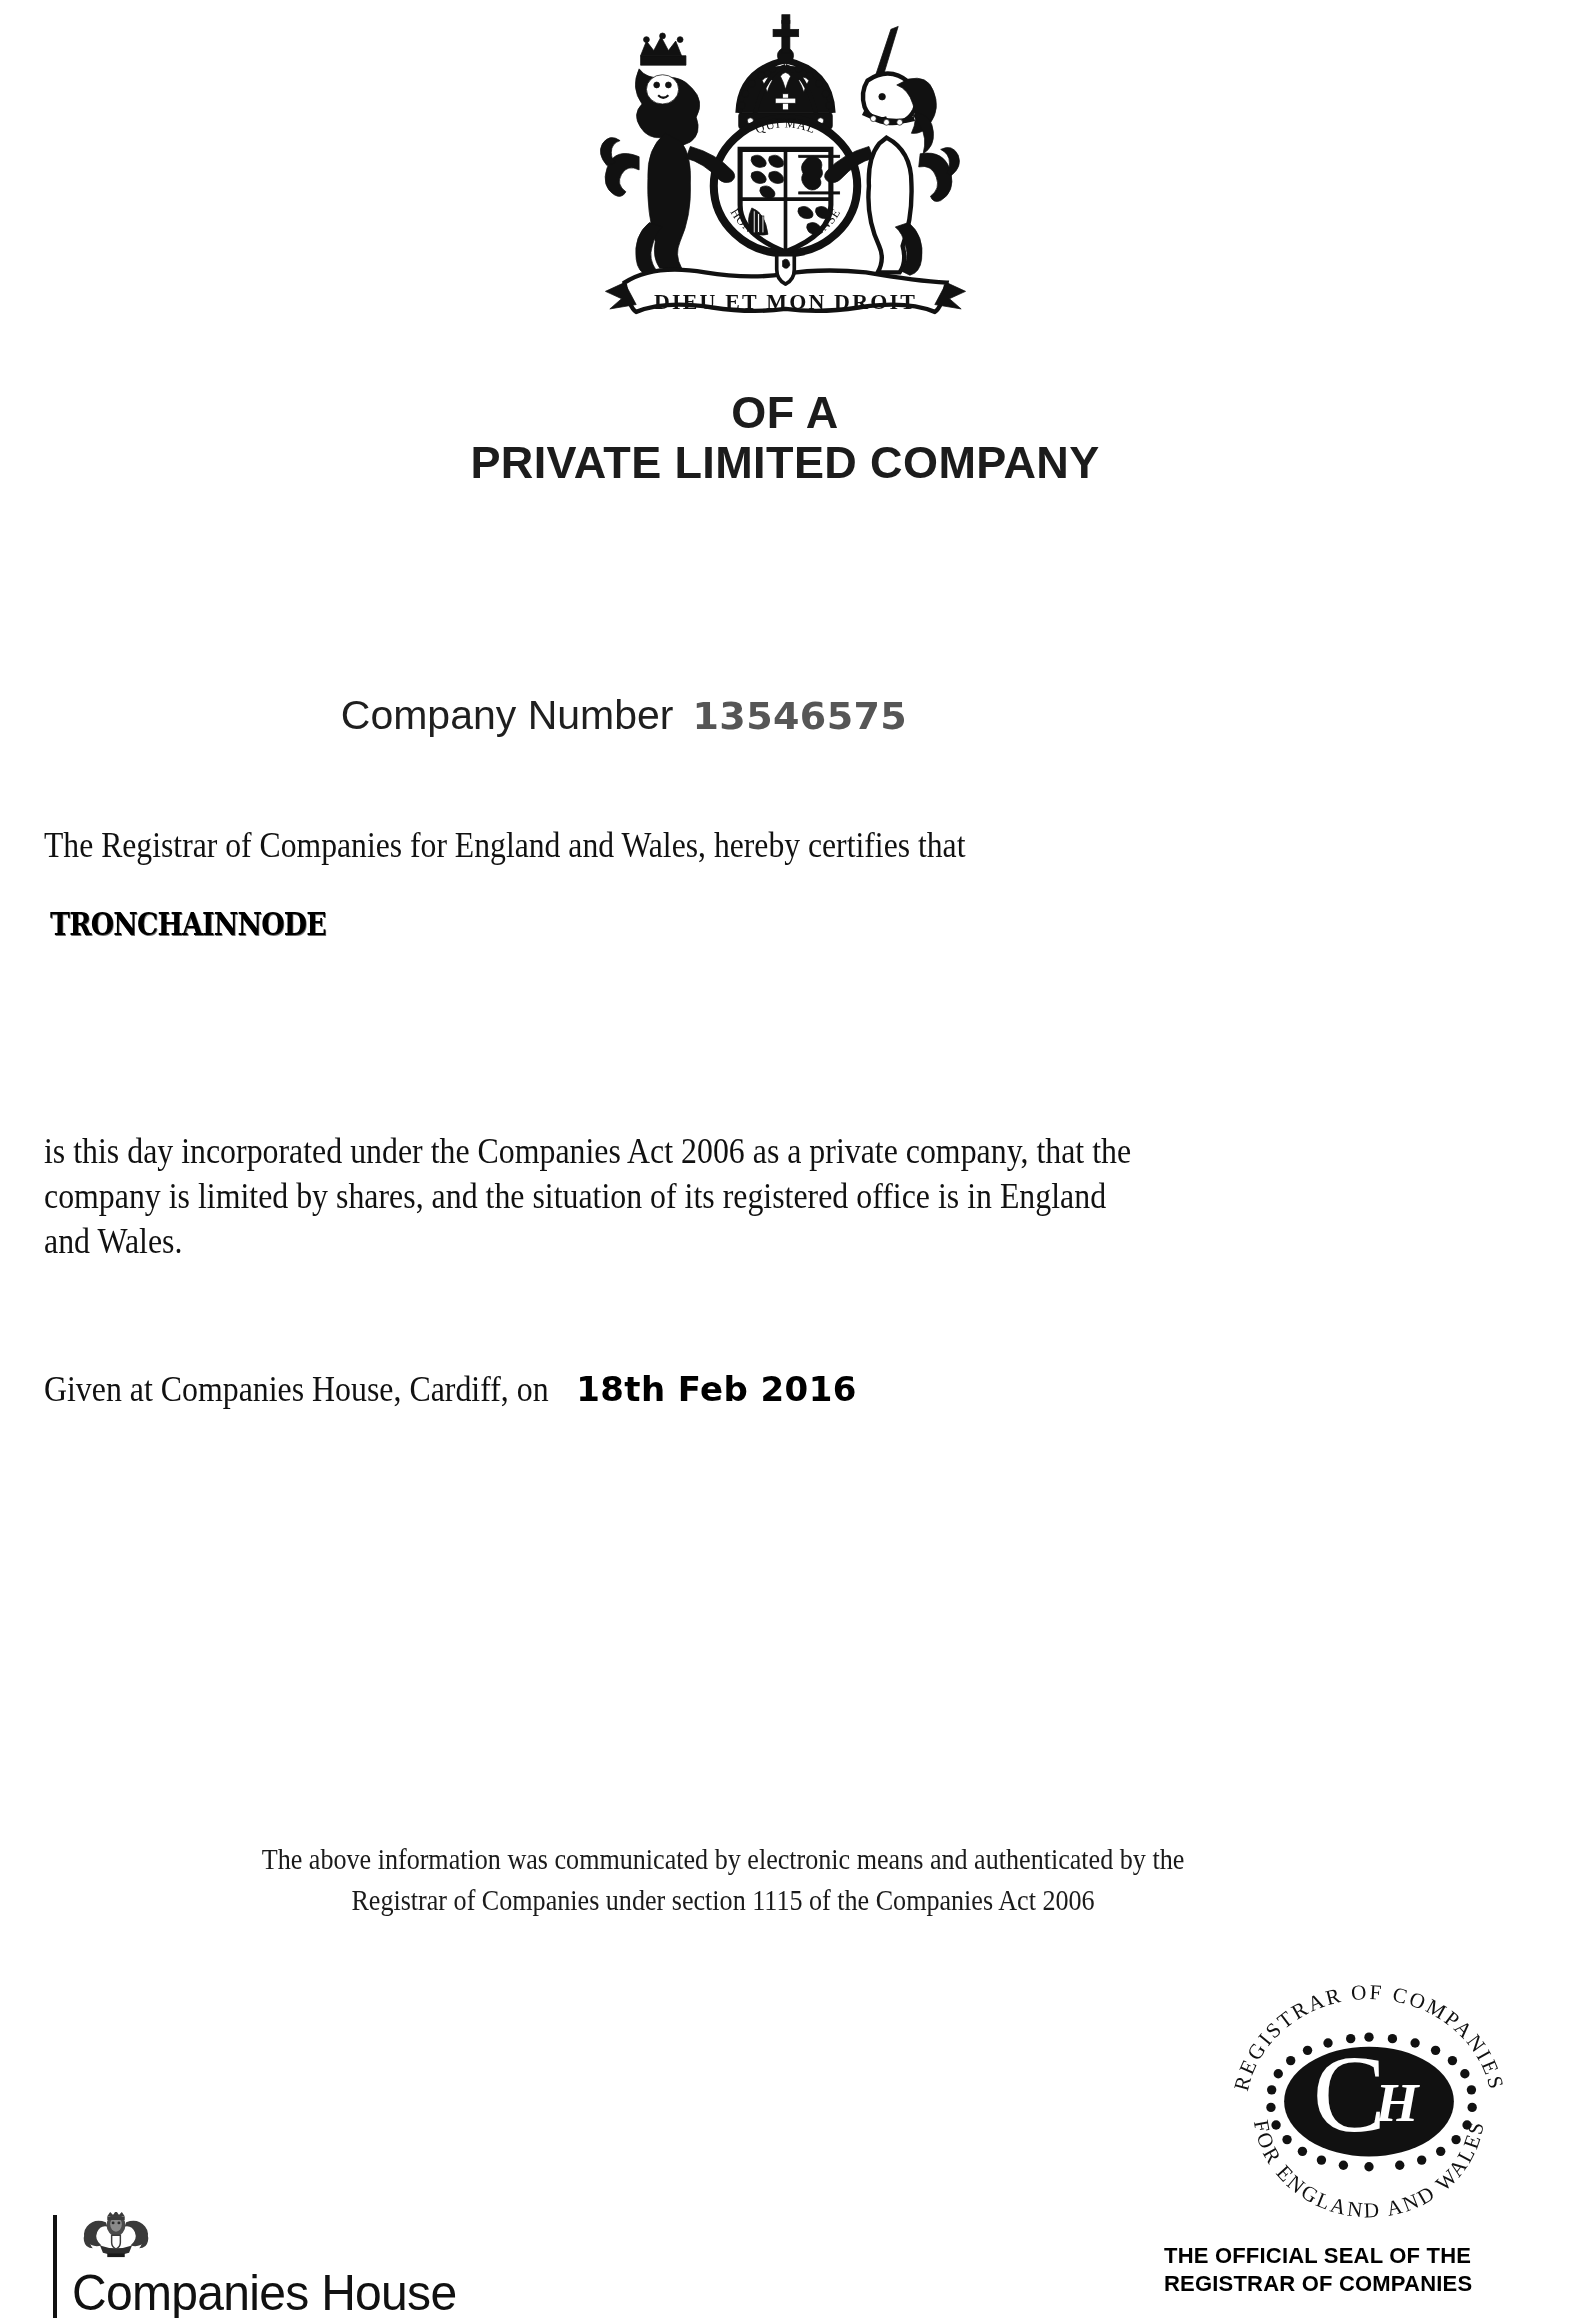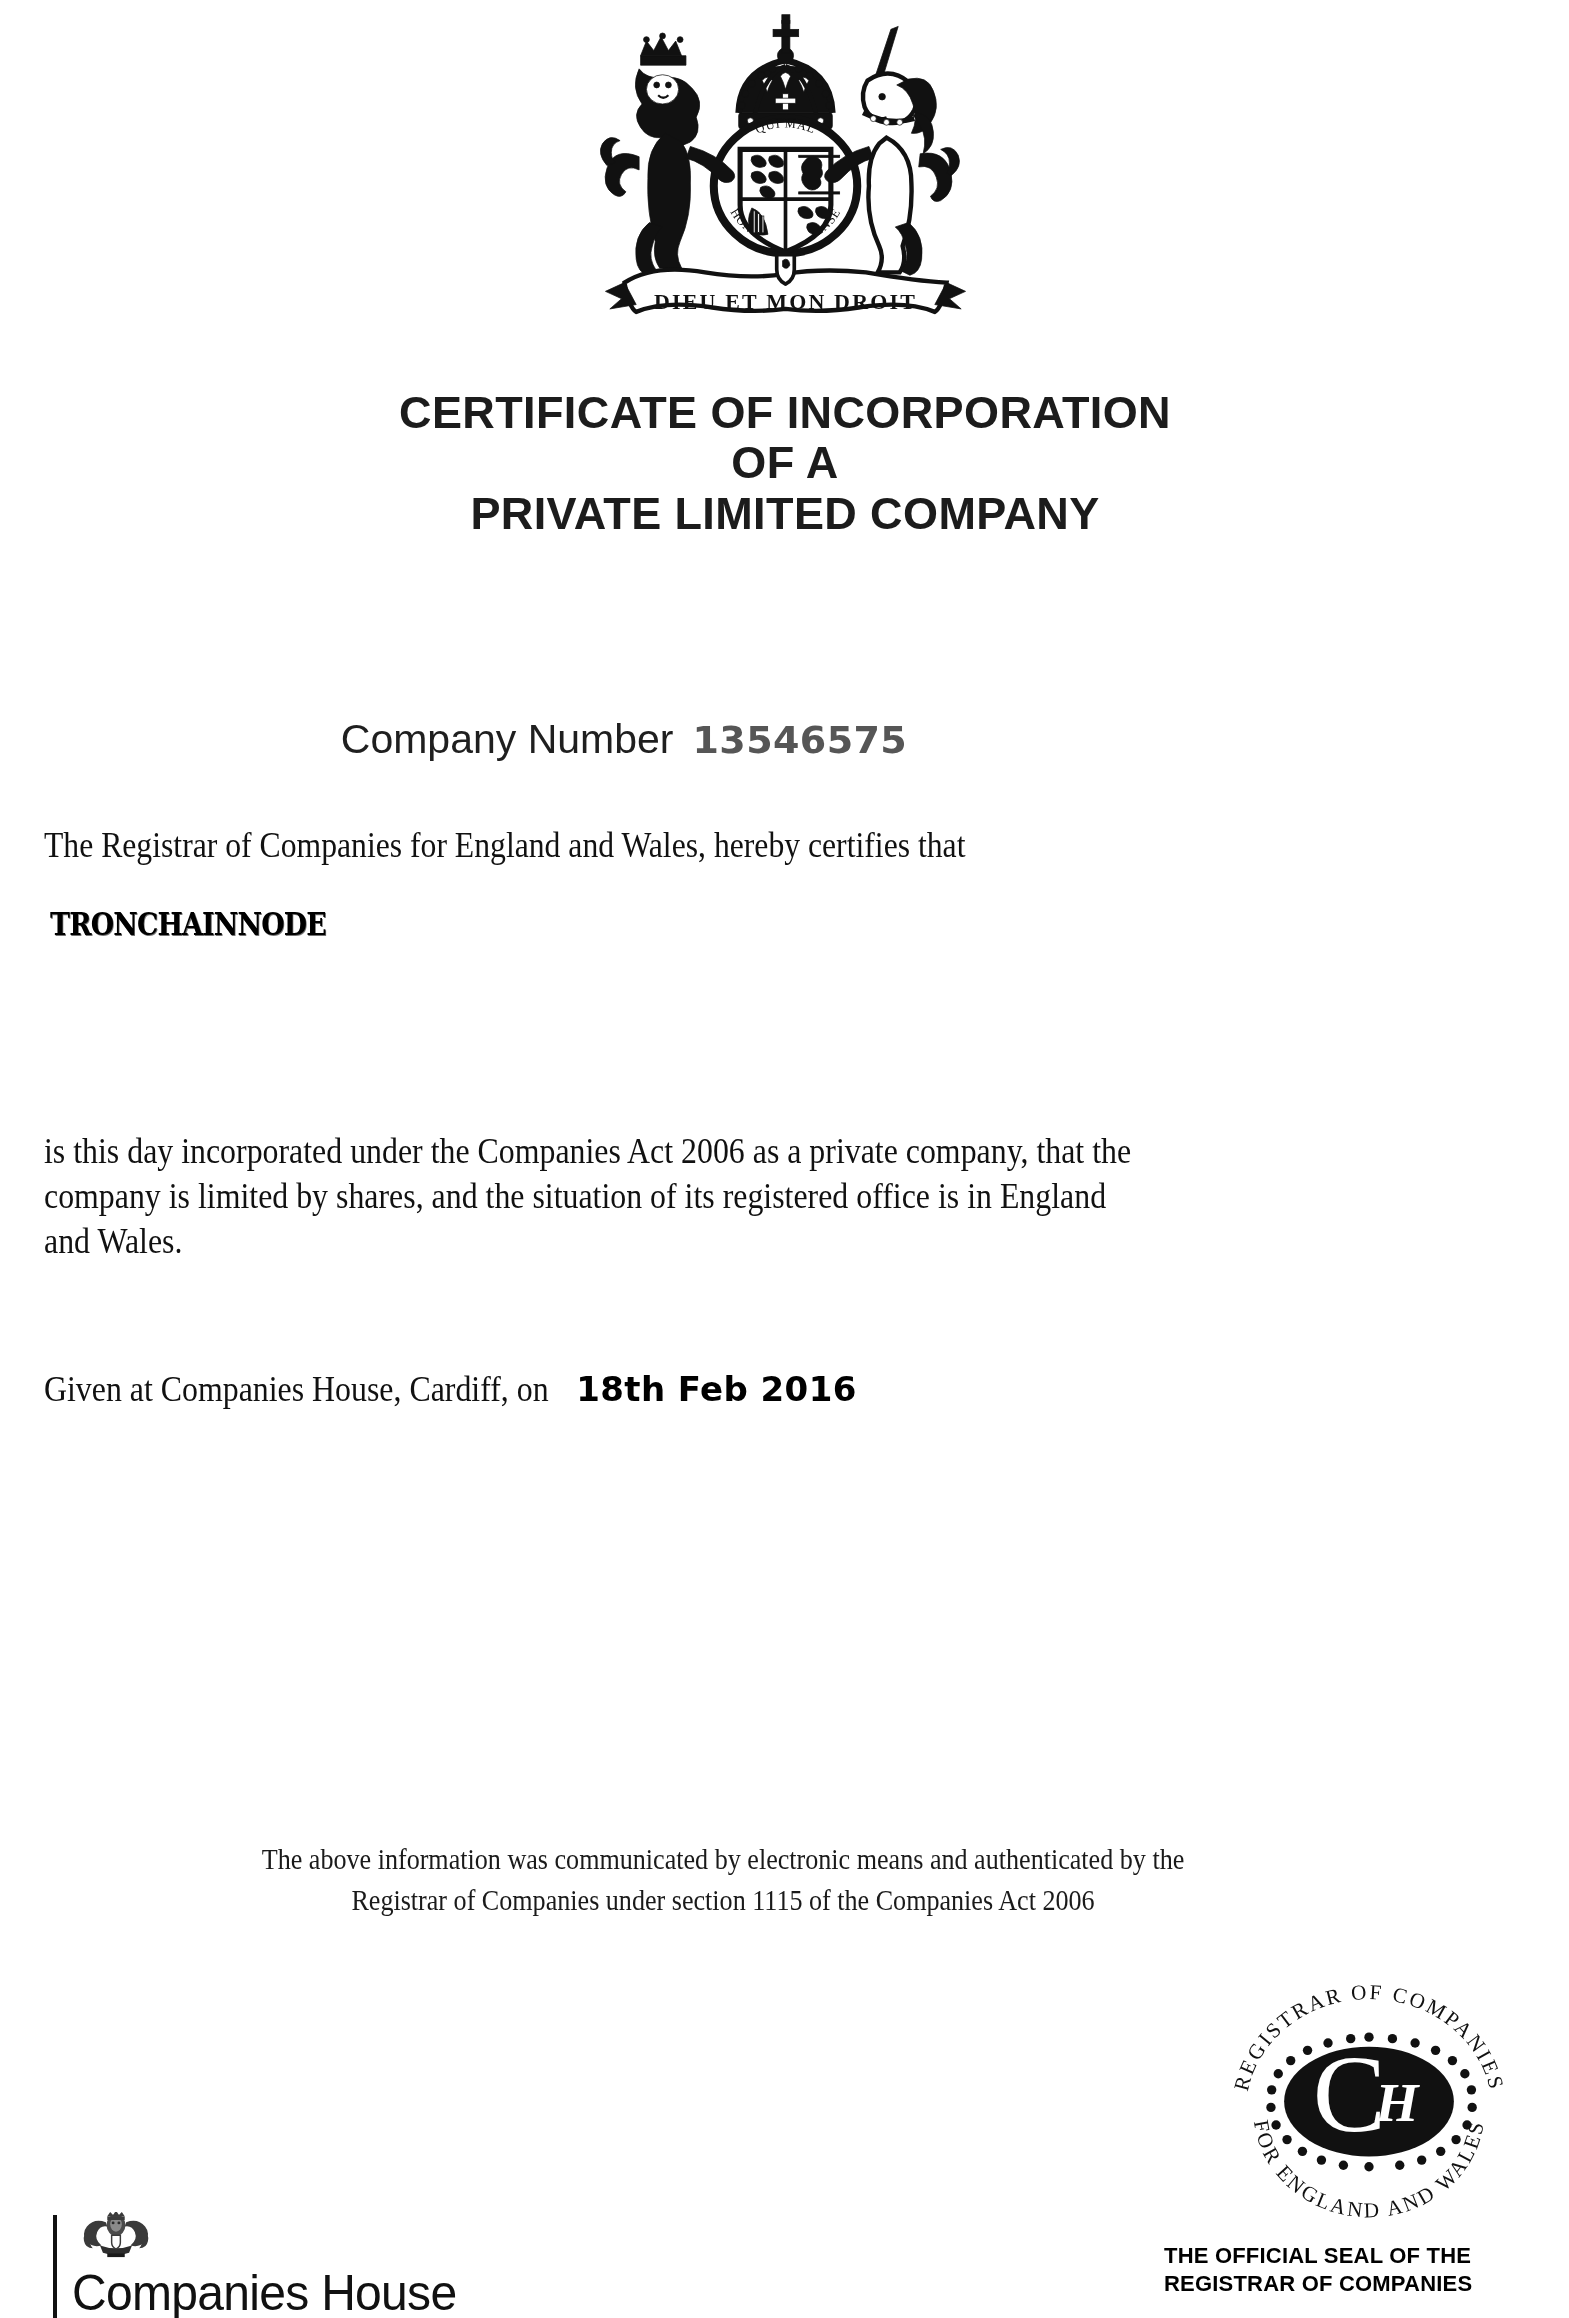--- a/index.html
+++ b/index.html
@@ -39,21 +39,21 @@
     line-height: 1.12;
     letter-spacing: 0.4px;
     color: #1c1c1c;
   }
   #title-block div { white-space: nowrap; }
 
   
   #company-number-row {
     position: absolute;
     left: 0;
-    top: 716px;
+    top: 692px;
     width: 1248px;
     text-align: center;
     white-space: nowrap;
   }
   .cn-label {
     font-family: "Liberation Sans", sans-serif;
     font-weight: normal;
     font-size: 41px;
     color: #1f1f1f;
     letter-spacing: 0px;
@@ -378,21 +378,20 @@
           <text x="260" y="418" text-anchor="middle" font-family="Liberation Serif, serif" font-size="30" font-weight="bold" letter-spacing="3" fill="#111" stroke="none">DIEU ET MON DROIT</text>
         </g>
 
         <path d="M248 344 h24 v20 q0 14 -12 20 q-12 -6 -12 -20 z" fill="#fff" stroke="#111" stroke-width="5"></path>
         <path d="M256 352 q8 -6 10 6 q-4 8 -10 2 z" fill="#111"></path>
       </g>
     </svg>
   </div>
 
   <div id="title-block">
-    <div>CERTIFICATE OF INCORPORATION</div>
     <div>OF A</div>
     <div>PRIVATE LIMITED COMPANY</div>
   </div>
 
   <div id="company-number-row">
     <span class="cn-label">Company Number</span><span class="cn-value">13546575</span>
   </div>
 
   <div id="certifies-line" class="body-serif">The Registrar of Companies for England and Wales, hereby certifies that</div>
 

